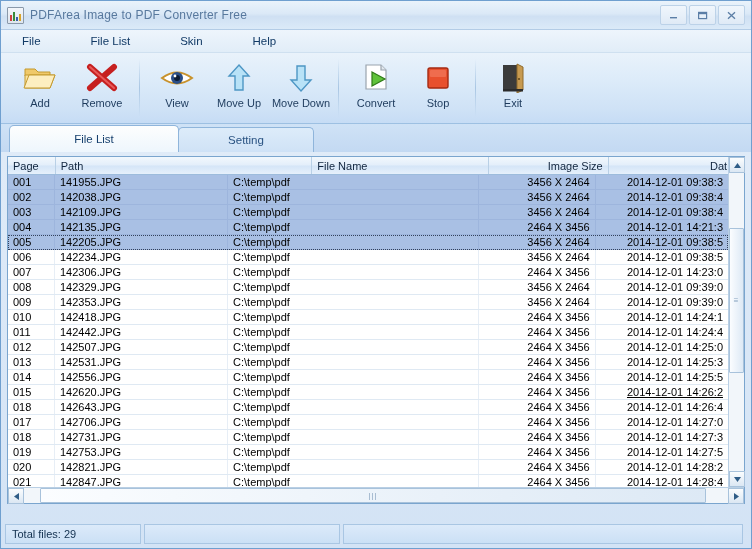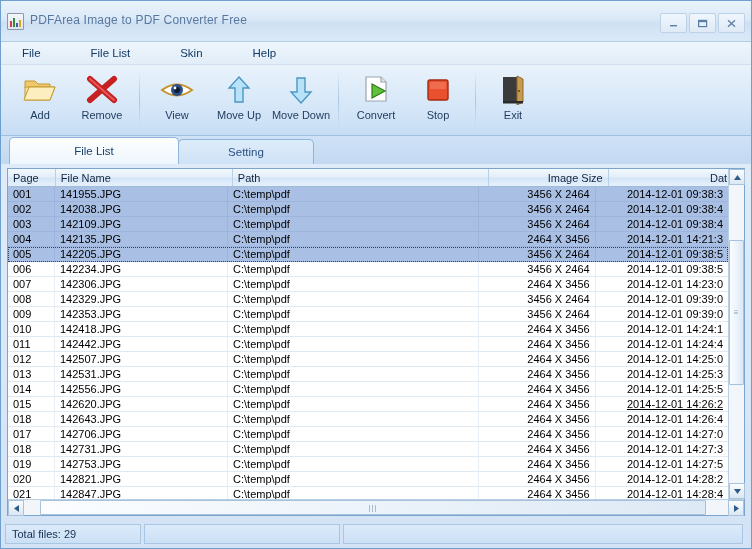--- a/index.html
+++ b/index.html
@@ -10,24 +10,24 @@
     background:#c5dcf2;
   }
   .window{
     position:relative;width:752px;height:549px;box-sizing:border-box;
     background:linear-gradient(to bottom,#e4eef9 0%,#d3e3f5 100%);
     border:1px solid #6f9fcf;
   }
 
   
   .titlebar{
-    height:28px;display:flex;align-items:flex-start;
+    height:28px;display:flex;align-items:center;
     background:linear-gradient(to bottom,#eaf3fb 0%,#dbe9f7 45%,#cfe0f3 55%,#dbeaf8 100%);
     border-bottom:1px solid #b3cce6;
-    padding:12px 2px 0 6px;
+    padding:0 2px 0 6px;
   }
   .app-icon{
     width:15px;height:15px;flex:0 0 auto;margin-right:6px;position:relative;
     background:linear-gradient(to bottom,#f3f6fa,#dde6ef);
     border:1px solid #8a99aa;border-radius:1px;
   }
   .app-icon i{position:absolute;bottom:2px;width:2px;display:block;}
   .app-icon i:nth-child(1){left:2px;height:6px;background:#d04040;}
   .app-icon i:nth-child(2){left:5px;height:9px;background:#3a8a3a;}
   .app-icon i:nth-child(3){left:8px;height:4px;background:#3a5ea8;}
@@ -311,22 +311,22 @@
 
   <div class="tabstrip">
     <div class="tab active">File List</div>
     <div class="tab inactive">Setting</div>
   </div>
 
   <div class="listwrap">
 
     <div class="lhead">
       <div class="hc c-page">Page</div>
+      <div class="hc c-path">Path</div>
       <div class="hc c-name">File Name</div>
-      <div class="hc c-path">Path</div>
       <div class="hc c-size" style="justify-content:flex-end">Image Size</div>
       <div class="hc c-date" style="justify-content:flex-end;border-right:none">Dat<span style="margin-left: 4px; font-size: 8px; color: rgb(47, 93, 135);">▲</span></div>
     </div>
 
     <div class="rows" id="rows">
         <div class="row sel">
           <div class="cell c-page">001</div>
           <div class="cell c-name">141955.JPG</div>
           <div class="cell c-path">C:\temp\pdf</div>
           <div class="cell c-size">3456 X 2464</div>

